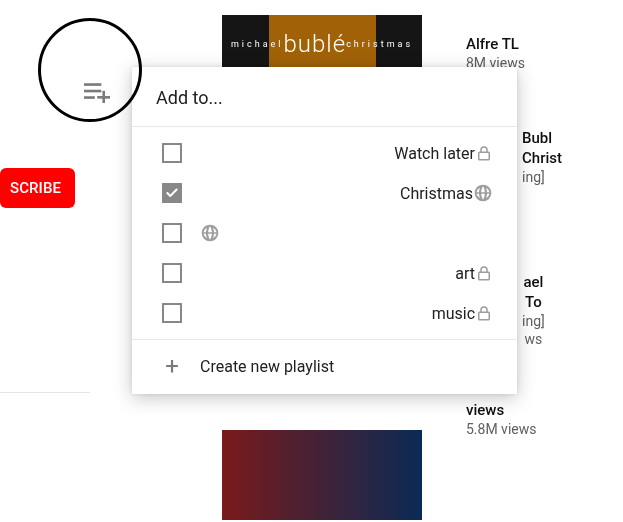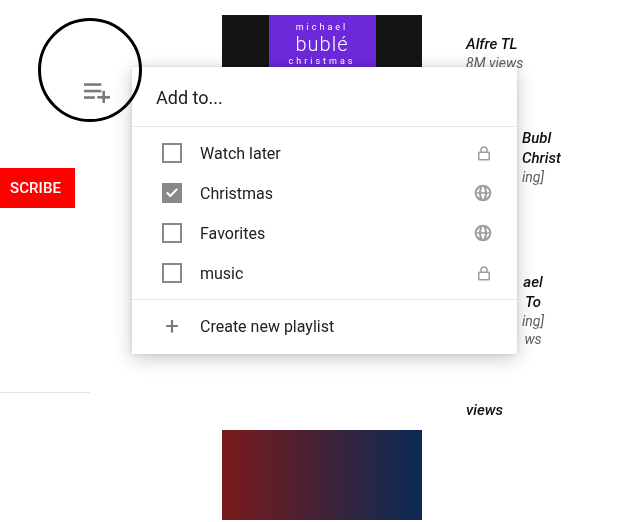--- a/index.html
+++ b/index.html
@@ -21,38 +21,38 @@
     display: flex;
     align-items: center;
     justify-content: center;
     overflow: hidden;
   }
   .bg-video-text {
     position: absolute;
     color: #606060;
     font-size: 14px;
     line-height: 18px;
-    font-style: italic;
   }
   .bg-title {
     color: #0f0f0f;
     font-weight: 500;
     font-size: 15px;
     line-height: 20px;
   }
   .subscribe {
     position: absolute;
     left: 0;
     top: 168px;
     background: #ff0000;
     color: #fff;
     font-size: 15px;
     font-weight: 500;
     padding: 11px 14px 11px 10px;
     letter-spacing: .1px;
+    border-radius: 6px;
   }
   .divider-left {
     position: absolute;
     left: 0;
     top: 392px;
     width: 90px;
     height: 1px;
     background: #e5e5e5;
   }
 
@@ -93,21 +93,21 @@
     justify-content: center;
     margin-right: 18px;
     flex-shrink: 0;
   }
   .pl-row .cb.checked {
     background: #888;
     border-color: #888;
   }
   .pl-row .cb.checked svg { display: block; }
   .pl-row .cb svg { display: none; }
-  .pl-row .label { flex: 1; }
+  .pl-row .label { flex: 1; text-align: right; }
   .pl-row .priv { color: #9e9e9e; display:flex; }
   .create-row {
     display: flex;
     align-items: center;
     padding: 16px 24px 18px 30px;
     font-size: 16px;
     color: #212121;
     cursor: pointer;
   }
   .create-row .plus {
@@ -135,23 +135,23 @@
     border: 3px solid #000;
     border-radius: 50%;
     z-index: 20;
     pointer-events: none;
   }
 </style>
 </head>
 <body>
 
 <div class="bg-video-thumb" style="left:222px; top:15px; height:58px;">
-  <div style="background:#6d28d9; width:107px; height:58px; display:flex; flex-direction:column; align-items:center; justify-content:center; color:#fff; font-size:11px; text-align:center; letter-spacing:2px;">
+  <div style="background:#a16207; width:107px; height:58px; display:flex; flex-direction:row; align-items:center; justify-content:center; color:#fff; font-size:11px; text-align:center; letter-spacing:2px;">
     <span style="font-size:9px; letter-spacing:3px;">michael</span>
-    <span style="font-size:20px; font-weight:300; letter-spacing:1px;">bublé</span>
+    <span style="font-size:24px; font-weight:300; letter-spacing:1px;">bublé</span>
     <span style="font-size:9px; letter-spacing:3px;">christmas</span>
   </div>
 </div>
 <div class="bg-video-text" style="left:466px; top:34px;">
   <div class="bg-title">Alfre TL</div>
   <div>8M views</div>
 </div>
 
 <div class="bg-video-text" style="left:522px; top:128px;">
   <div class="bg-title">Bubl</div>
@@ -161,20 +161,21 @@
 
 <div class="bg-video-text" style="left:522px; top:272px;text-align:center;">
   <div class="bg-title">ael</div>
   <div class="bg-title">To</div>
   <div>ing]</div>
   <div>ws</div>
 </div>
 
 <div class="bg-video-text" style="left:466px; top:400px;">
   <div class="bg-title">views</div>
+  <div>5.8M views</div>
 </div>
 <div class="bg-video-thumb" style="left:222px; top:430px; height:90px; background:linear-gradient(90deg,#7a1a1a,#0a2a55);">
 </div>
 
 <div class="subscribe">SCRIBE</div>
 <div class="divider-left"></div>
 
 <div class="addto-icon">
   <svg width="26" height="20" viewBox="0 0 24 18">
     <rect x="0" y="0" width="16" height="2.4" fill="#7a7a7a"></rect>
@@ -208,24 +209,33 @@
         </span>
         <span class="label">Christmas</span>
         <span class="priv">
           <svg width="20" height="20" viewBox="0 0 24 24" fill="#9e9e9e">
             <path d="M12 2a10 10 0 100 20 10 10 0 000-20zm7.9 9h-3.07a16 16 0 00-1.3-5.36A8.03 8.03 0 0119.9 11zM12 4c.9 1.3 2 3.7 2.2 7H9.8C10 7.7 11.1 5.3 12 4zM4.1 13h3.07c.17 2 .64 3.84 1.3 5.36A8.03 8.03 0 014.1 13zm3.07-2H4.1a8.03 8.03 0 014.37-5.36A16 16 0 007.17 11zM12 20c-.9-1.3-2-3.7-2.2-7h4.4c-.2 3.3-1.3 5.7-2.2 7zm3.53-1.64c.66-1.52 1.13-3.36 1.3-5.36h3.07a8.03 8.03 0 01-4.37 5.36z"></path>
           </svg>
         </span>
       </div>
       <div class="pl-row">
         <span class="cb"></span>
-        <span class="label">Favorites</span>
         <span class="priv">
           <svg width="20" height="20" viewBox="0 0 24 24" fill="#9e9e9e">
             <path d="M12 2a10 10 0 100 20 10 10 0 000-20zm7.9 9h-3.07a16 16 0 00-1.3-5.36A8.03 8.03 0 0119.9 11zM12 4c.9 1.3 2 3.7 2.2 7H9.8C10 7.7 11.1 5.3 12 4zM4.1 13h3.07c.17 2 .64 3.84 1.3 5.36A8.03 8.03 0 014.1 13zm3.07-2H4.1a8.03 8.03 0 014.37-5.36A16 16 0 007.17 11zM12 20c-.9-1.3-2-3.7-2.2-7h4.4c-.2 3.3-1.3 5.7-2.2 7zm3.53-1.64c.66-1.52 1.13-3.36 1.3-5.36h3.07a8.03 8.03 0 01-4.37 5.36z"></path>
+          </svg>
+        </span>
+      </div>
+      <div class="pl-row">
+        <span class="cb"></span>
+        <span class="label">art</span>
+        <span class="priv">
+          <svg width="18" height="20" viewBox="0 0 24 24" fill="none" stroke="#9e9e9e" stroke-width="2">
+            <rect x="5" y="11" width="14" height="10" rx="1"></rect>
+            <path d="M8 11V8a4 4 0 018 0v3"></path>
           </svg>
         </span>
       </div>
       <div class="pl-row">
         <span class="cb"></span>
         <span class="label">music</span>
         <span class="priv">
           <svg width="18" height="20" viewBox="0 0 24 24" fill="none" stroke="#9e9e9e" stroke-width="2">
             <rect x="5" y="11" width="14" height="10" rx="1"></rect>
             <path d="M8 11V8a4 4 0 018 0v3"></path>

